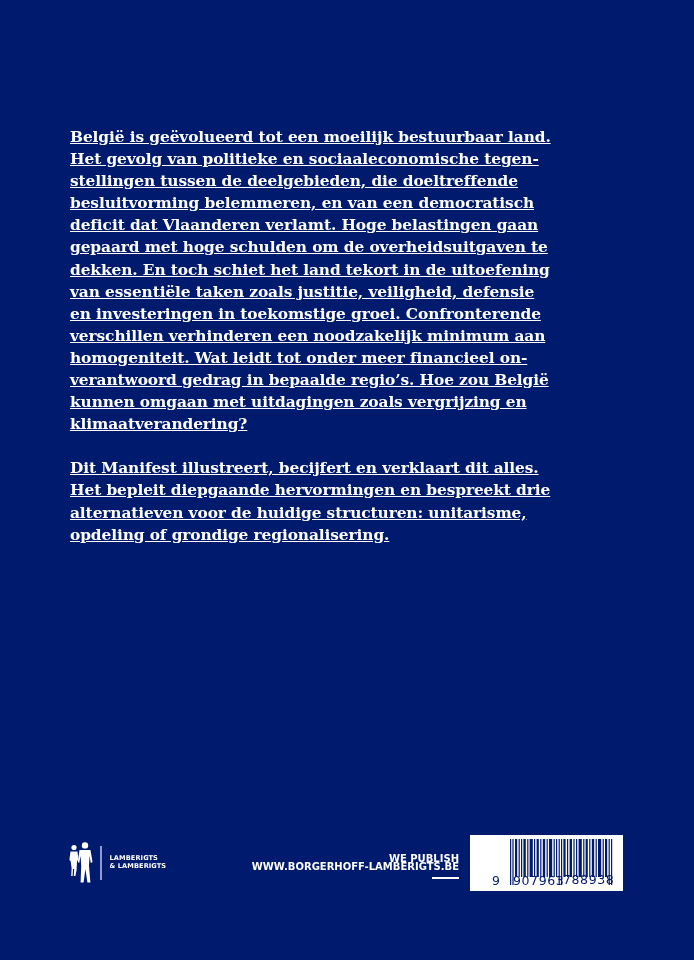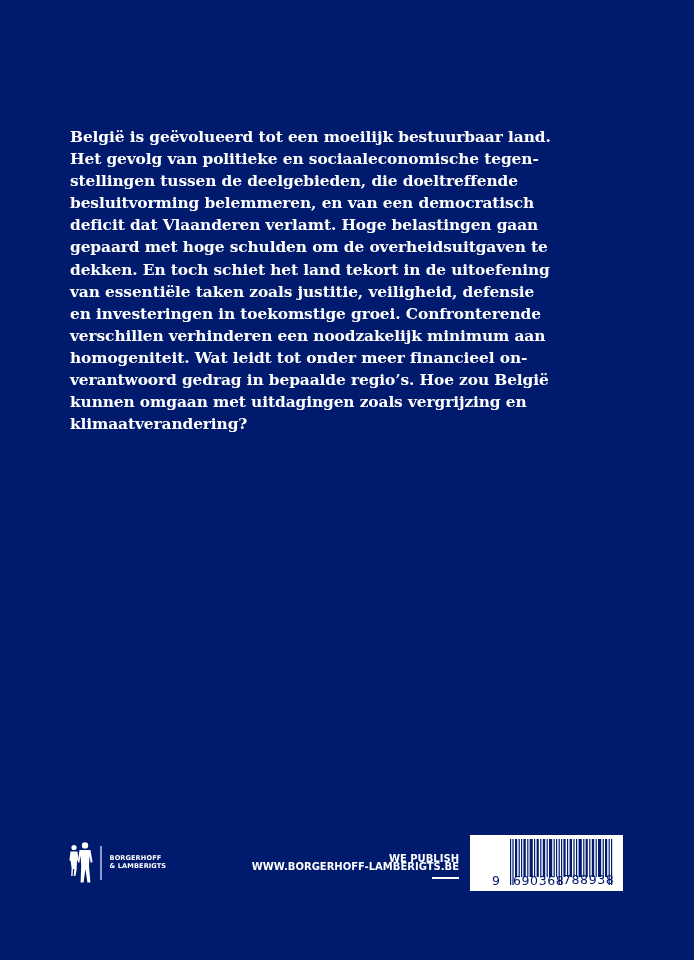--- a/index.html
+++ b/index.html
@@ -27,20 +27,21 @@
       color: #ffffff;
       font-family: "DejaVu Serif", "Liberation Serif", serif;
       font-weight: bold;
       font-size: 15.4px;
       line-height: 22.1px;
       letter-spacing: -0.1px;
     }
     .blurb p {
       margin: 0;
       white-space: pre-line;
+      text-decoration: underline;
     }
     .blurb p + p {
       margin-top: 22px;
     }
     .logo {
       position: absolute;
       left: 68px;
       top: 842px;
       height: 42px;
       display: flex;
@@ -124,36 +125,40 @@
 deficit dat Vlaanderen verlamt. Hoge belastingen gaan
 gepaard met hoge schulden om de overheidsuitgaven te
 dekken. En toch schiet het land tekort in de uitoefening
 van essentiële taken zoals justitie, veiligheid, defensie
 en investeringen in toekomstige groei. Confronterende
 verschillen verhinderen een noodzakelijk minimum aan
 homogeniteit. Wat leidt tot onder meer financieel on-
 verantwoord gedrag in bepaalde regio’s. Hoe zou België
 kunnen omgaan met uitdagingen zoals vergrijzing en
 klimaatverandering?</p>
+    <p>Dit Manifest illustreert, becijfert en verklaart dit alles.
+Het bepleit diepgaande hervormingen en bespreekt drie
+alternatieven voor de huidige structuren: unitarisme,
+opdeling of grondige regionalisering.</p>
   </div>
 
   <div class="logo">
     <span class="logo-mark">
       <svg width="28" height="42" viewBox="0 0 28 42">
 
         <circle cx="6" cy="5.5" r="2.6" fill="#ffffff"></circle>
         <path d="M2.5 9.5 L9.5 9.5 L10.5 18 L9 19 L8.6 28 L7.4 34 L5.8 34 L6.2 27 L5 27 L4.6 34 L3.2 34 L3.6 26 L2.6 19 L1.4 18 Z" fill="#ffffff"></path>
 
         <circle cx="17" cy="3.4" r="3.2" fill="#ffffff"></circle>
         <path d="M11.5 8 L22.5 8 L24.5 20 L22.8 21 L21.5 14 L21 24 L22.4 40.5 L19.4 40.5 L17.4 27 L15.6 40.5 L12.6 40.5 L13.2 24 L12.6 14 L11.2 21 L9.8 20 Z" fill="#ffffff"></path>
       </svg>
     </span>
     <span class="logo-divider"></span>
     <div class="logo-text">
-      <div>BORGERHOFF</div>
+      <div>LAMBERIGTS</div>
       <div>&amp; LAMBERIGTS</div>
     </div>
   </div>
 
   <div class="publish">
     <div>WE PUBLISH</div>
     <div>WWW.BORGERHOFF-LAMBERIGTS.BE</div>
     <span class="publish-underline"></span>
   </div>
 
@@ -196,18 +201,18 @@
         <rect x="128" y="4" width="3.2" height="38"></rect>
         <rect x="132.6" y="4" width="1.2" height="38"></rect>
         <rect x="135" y="4" width="2.2" height="38"></rect>
 
         <rect x="138.6" y="4" width="1.2" height="46"></rect>
         <rect x="141" y="4" width="1.2" height="46"></rect>
       </g>
     </svg>
     <div class="barcode-digits">
       <span class="bd-first">9</span>
-      <span class="bd-left">690368</span>
+      <span class="bd-left">907963</span>
       <span class="bd-right">788938</span>
     </div>
   </div>
 
 </div>
 
 </body></html>

